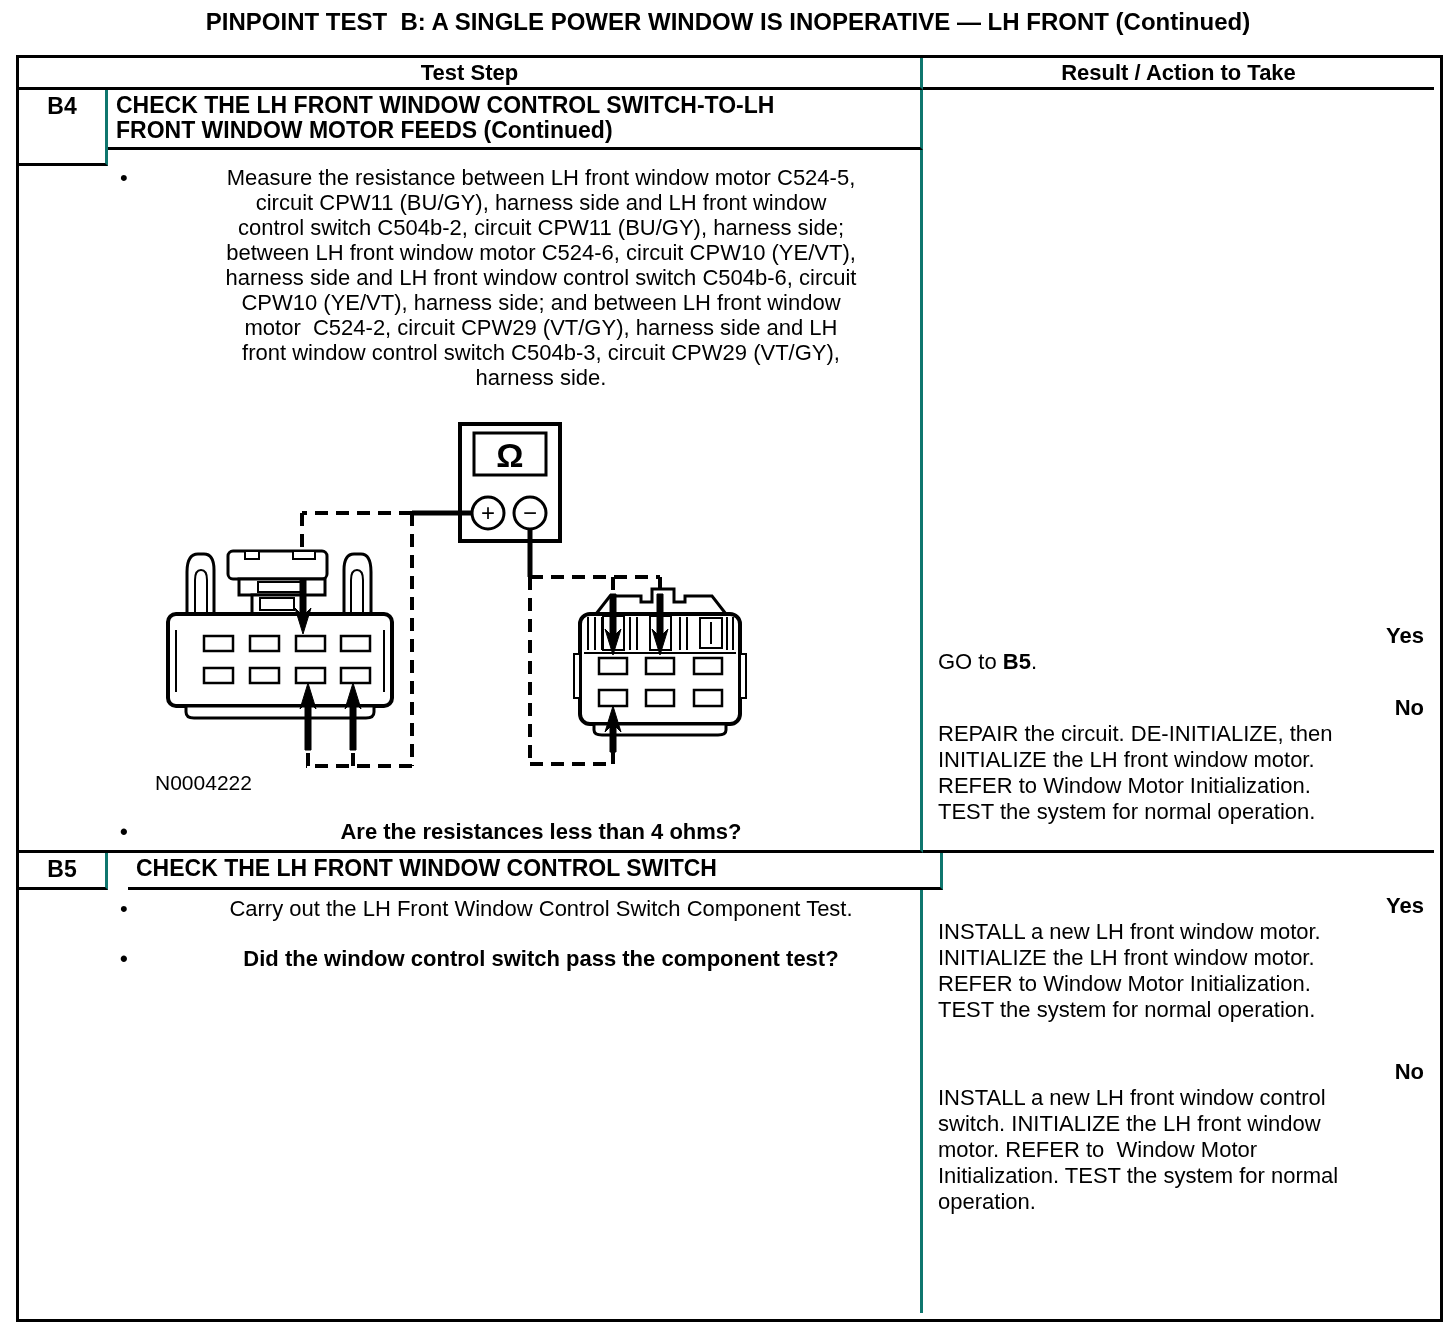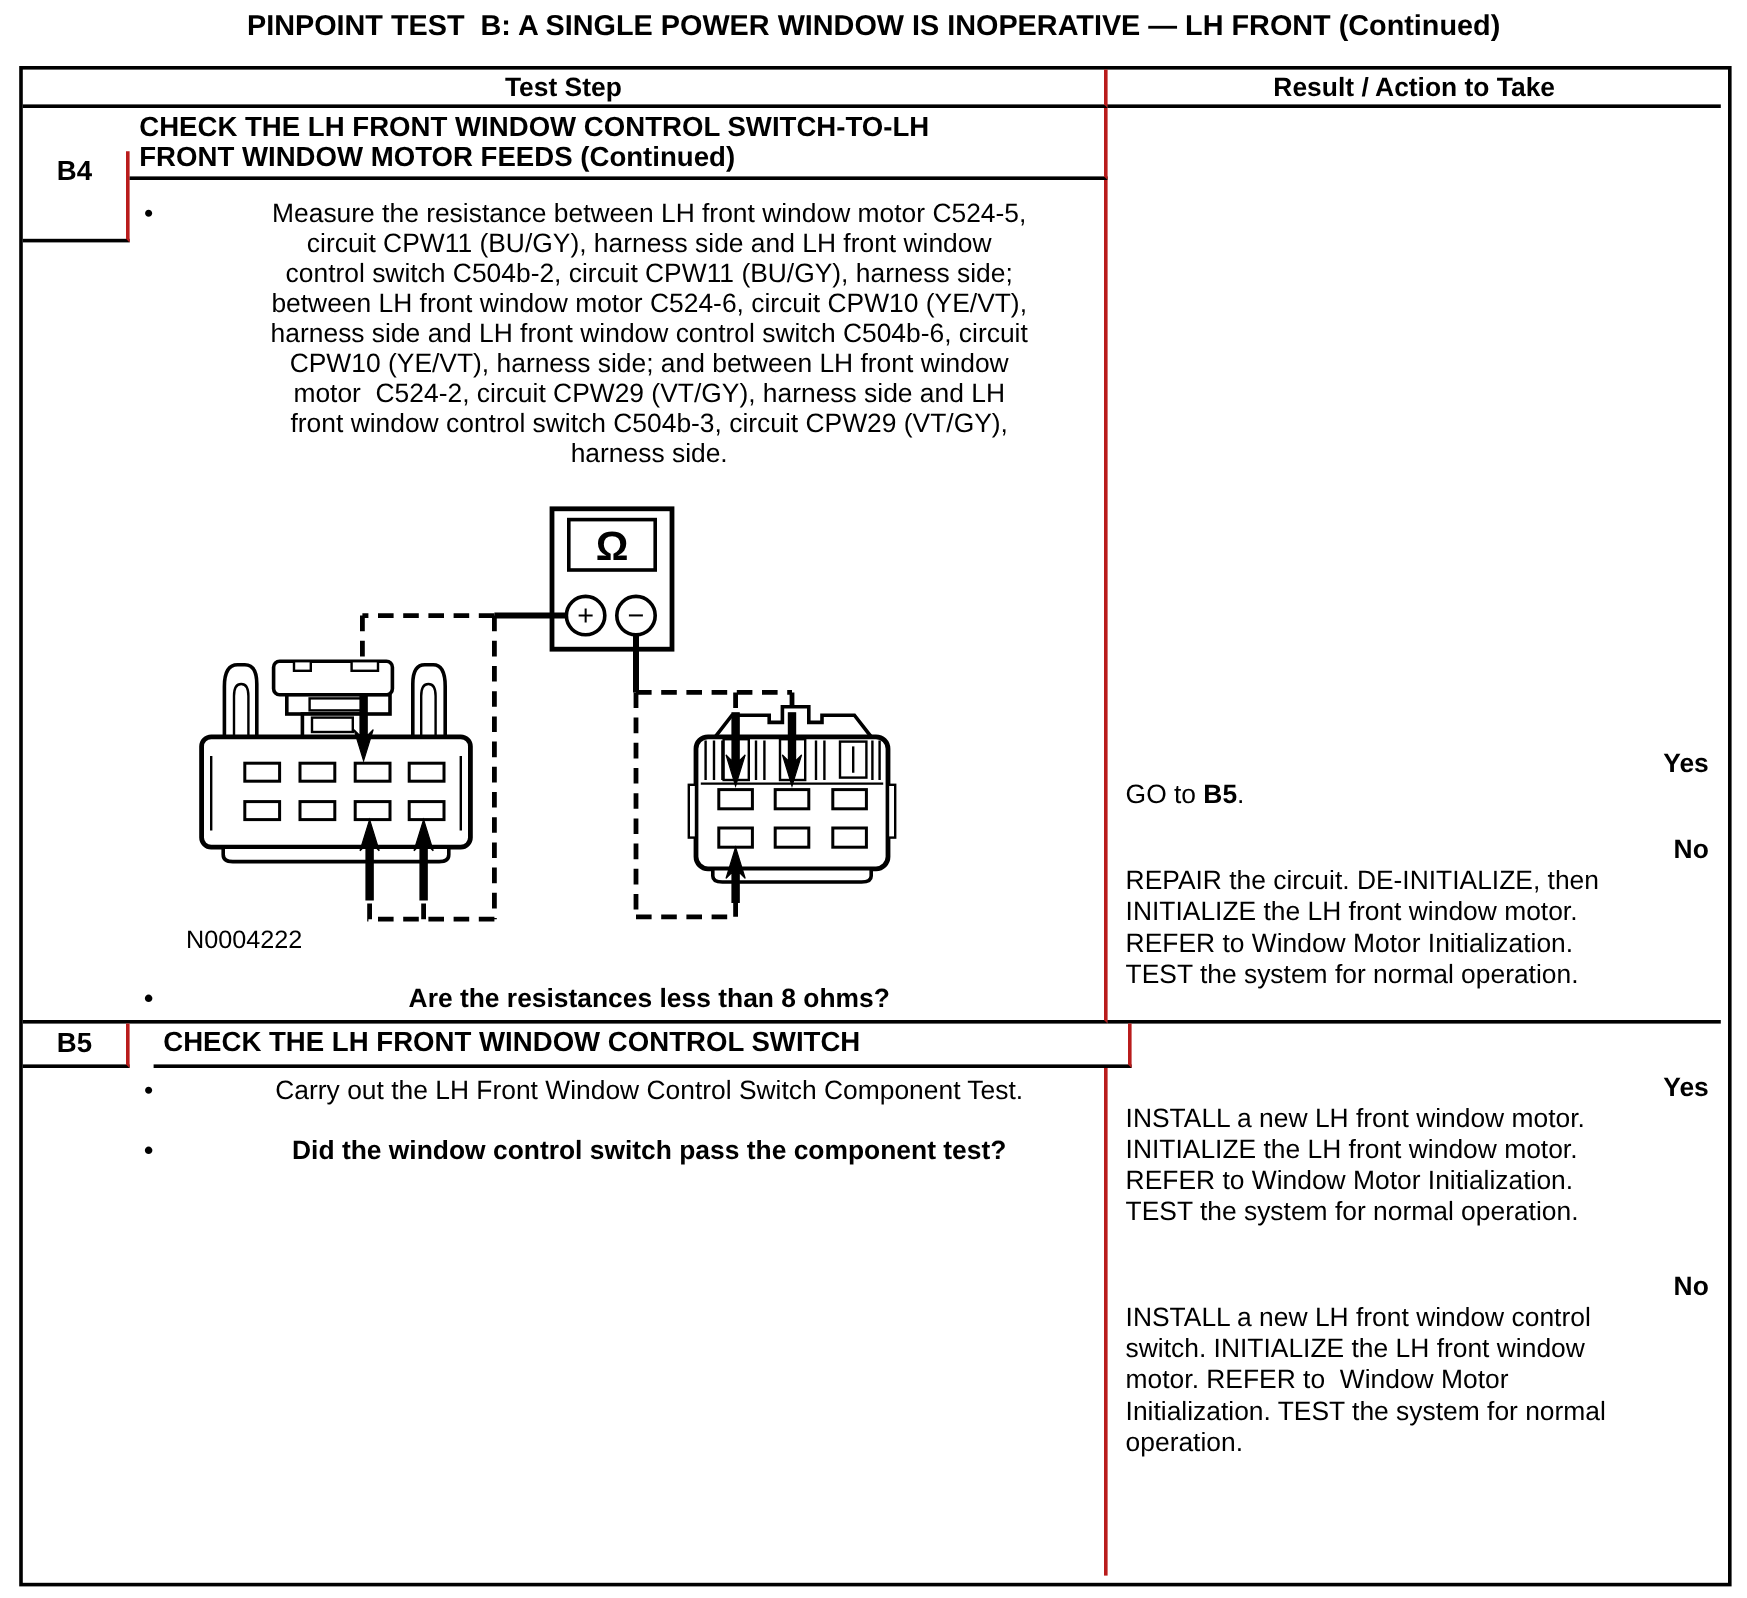--- a/index.html
+++ b/index.html
@@ -1,21 +1,21 @@
 <!DOCTYPE html>
 <html><head>
 <meta charset="utf-8">
 <style>
   html,body{margin:0;padding:0;background:#ffffff;}
   body{width:1456px;height:1332px;position:relative;font-family:"Liberation Sans",sans-serif;color:#000;}
   .pre{white-space:pre-wrap;}
   .title{position:absolute;top:8px;left:0;width:1456px;text-align:center;font-size:24px;font-weight:bold;}
   .table{position:absolute;left:16px;top:55px;width:1421px;height:1261px;border:3px solid #000;}
   .cell{position:absolute;box-sizing:border-box;}
-  .br{border-right:3px solid #b91c1c;}
+  .br{border-right:3px solid #0f766e;}
   .bb{border-bottom:3px solid #000;}
   .hdr{display:flex;align-items:center;justify-content:center;font-size:22px;font-weight:bold;}
   .rowid{font-size:23px;font-weight:bold;text-align:center;padding-top:3px;}
   .rowhead{font-size:23px;font-weight:bold;line-height:25px;padding:3px 0 0 8px;}
   .bullet-row{position:absolute;display:flex;font-size:22px;line-height:25px;}
   .bullet-glyph{width:35px;flex:none;}
   .step-text{width:772px;text-align:center;}
   .b{font-weight:bold;}
   .result{font-size:22px;line-height:26px;}
   .result .label{font-weight:bold;text-align:right;}
@@ -29,21 +29,21 @@
 </head>
 <body>
 
 <div class="title pre">PINPOINT TEST  B: A SINGLE POWER WINDOW IS INOPERATIVE — LH FRONT (Continued)</div>
 
 <div class="table">
 
   <div class="cell hdr br bb" style="left:0;top:0;width:904px;height:32px;">Test Step</div>
   <div class="cell hdr bb" style="left:904px;top:0;width:511px;height:32px;">Result / Action to Take</div>
 
-  <div class="cell rowid br bb" style="left:0;top:32px;width:89px;height:76px;margin-top:36px;">B4</div>
+  <div class="cell rowid br bb" style="left:0;top:32px;width:89px;height:76px;">B4</div>
   <div class="cell rowhead pre br bb" style="left:89px;top:32px;width:815px;height:60px;">CHECK THE LH FRONT WINDOW CONTROL SWITCH-TO-LH
 FRONT WINDOW MOTOR FEEDS (Continued)</div>
 
   <div class="cell br bb" style="left:0;top:92px;width:904px;height:703px;">
 
     <div class="bullet-row" style="left:101px;top:15px;">
       <span class="bullet-glyph">•</span>
       <span class="step-text pre">Measure the resistance between LH front window motor C524-5,
 circuit CPW11 (BU/GY), harness side and LH front window
 control switch C504b-2, circuit CPW11 (BU/GY), harness side;
@@ -130,21 +130,21 @@
           <polygon points="660,655 652,629 657,634 657,594 663,594 663,634 668,629"></polygon>
           <polygon points="613,706 605,732 610,727 610,752 616,752 616,727 621,732"></polygon>
         </g>
 
         <text x="155" y="790" fill="#000" stroke="none" class="figlabel">N0004222</text>
       </g>
     </svg>
 
     <div class="bullet-row b" style="left:101px;top:669px;">
       <span class="bullet-glyph">•</span>
-      <span class="step-text pre">Are the resistances less than 8 ohms?</span>
+      <span class="step-text pre">Are the resistances less than 4 ohms?</span>
     </div>
   </div>
 
   <div class="cell bb result" style="left:904px;top:32px;width:511px;height:763px;padding:533px 10px 0 15px;">
     <div class="label">Yes</div>
     <div><span>GO to </span><span class="b">B5</span><span>.</span></div>
     <div class="no-block-b4">
       <div class="label">No</div>
       <div class="pre">REPAIR the circuit. DE-INITIALIZE, then
 INITIALIZE the LH front window motor.

